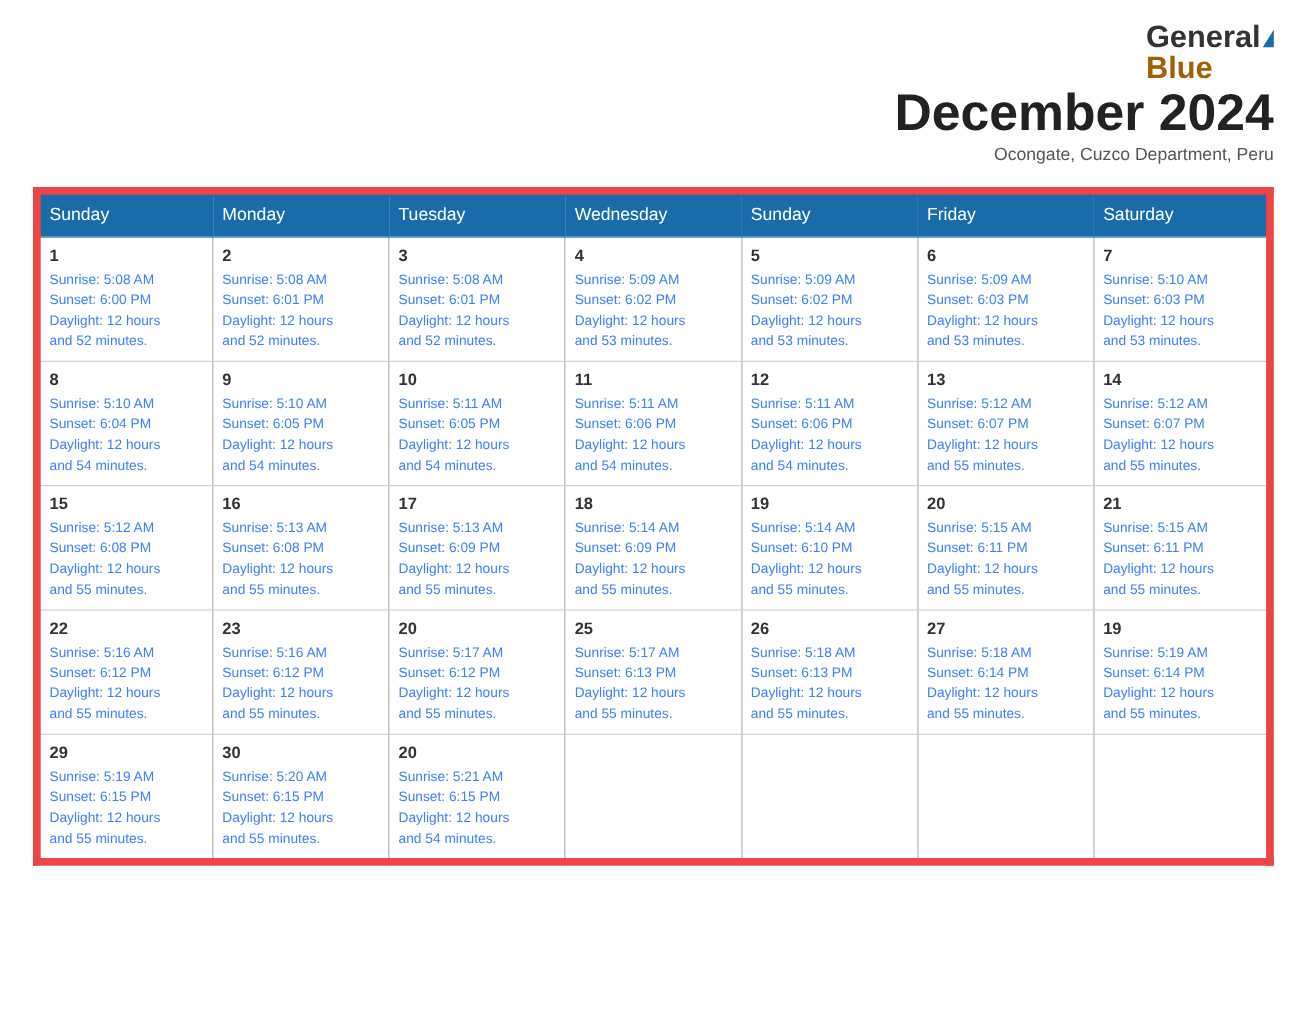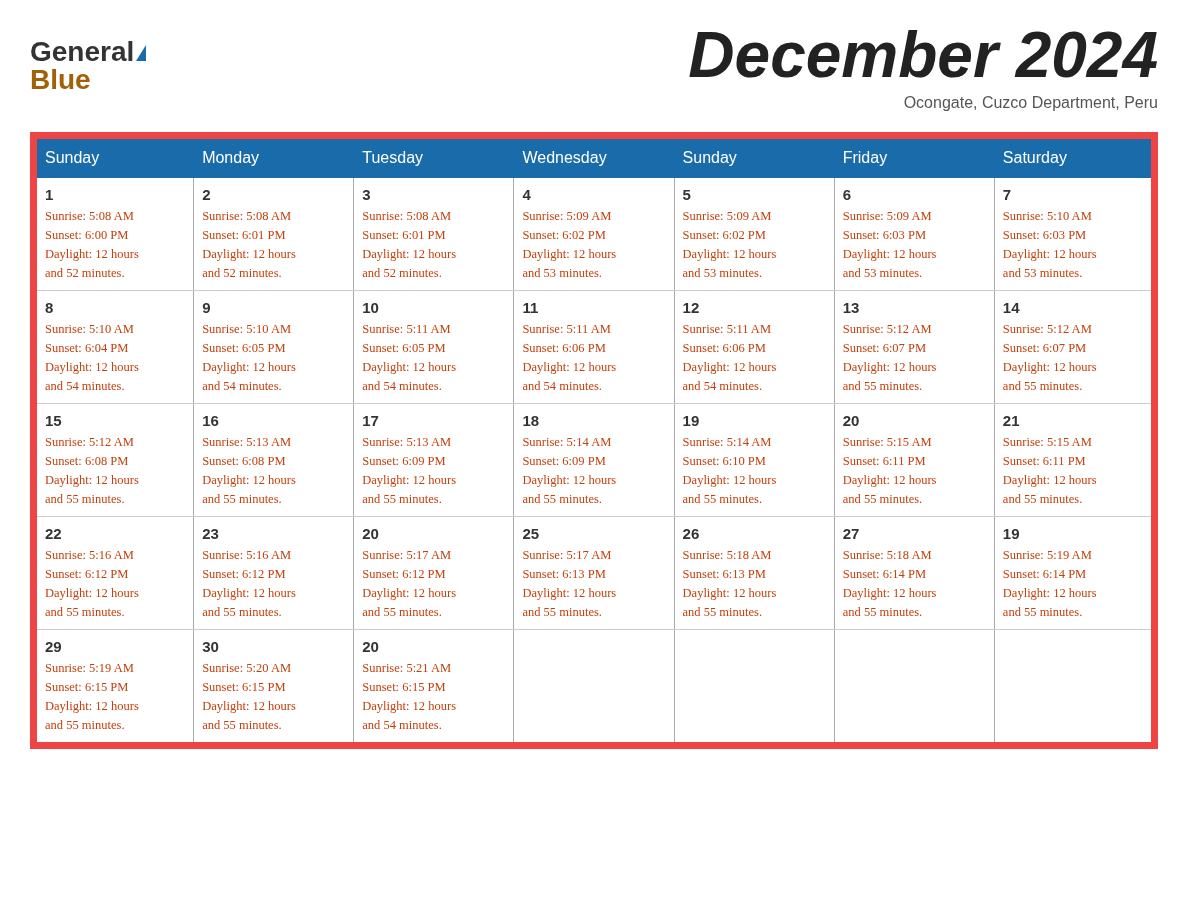--- a/index.html
+++ b/index.html
@@ -6,22 +6,23 @@
     body {
       font-family: Arial, sans-serif;
       background: #fff;
       padding: 20px 30px;
       width: 1188px;
       min-height: 918px;
     }
     .header {
       display: flex;
       justify-content: space-between;
-      align-items: center;
+      align-items: flex-end;
       margin-bottom: 20px;
+      flex-direction: column;
     }
     .logo {
       display: flex;
       flex-direction: column;
       align-items: flex-start;
     }
     .logo-general {
       font-size: 28px;
       font-weight: bold;
       color: #333;
@@ -42,25 +43,24 @@
       border-bottom: 16px solid #1a6baa;
       margin-left: 2px;
       vertical-align: middle;
       position: relative;
       top: -4px;
     }
     .title-area {
       text-align: right;
     }
     .month-title {
-      font-size: 64px;
+      font-size: 47px;
       font-weight: bold;
       color: #222;
       line-height: 1.1;
-      font-style: italic;
     }
     .location {
       font-size: 16px;
       color: #555;
       margin-top: 4px;
     }
     .calendar {
       width: 100%;
       border-collapse: collapse;
       border: 7px solid #ef4444;
@@ -85,22 +85,21 @@
     }
     .day-num {
       font-size: 15px;
       font-weight: bold;
       display: block;
       margin-bottom: 4px;
     }
     .day-info {
       font-size: 12.5px;
       line-height: 1.5;
-      color: #c2410c;
-      font-family: Liberation Serif, serif;
+      color: #3b82f6;
     }
     .empty-cell {
       background: #fff;
     }
     tr:not(:last-child) td {
       border-bottom: 1px solid #ccc;
     }
   </style>
 </head>
 <body>

